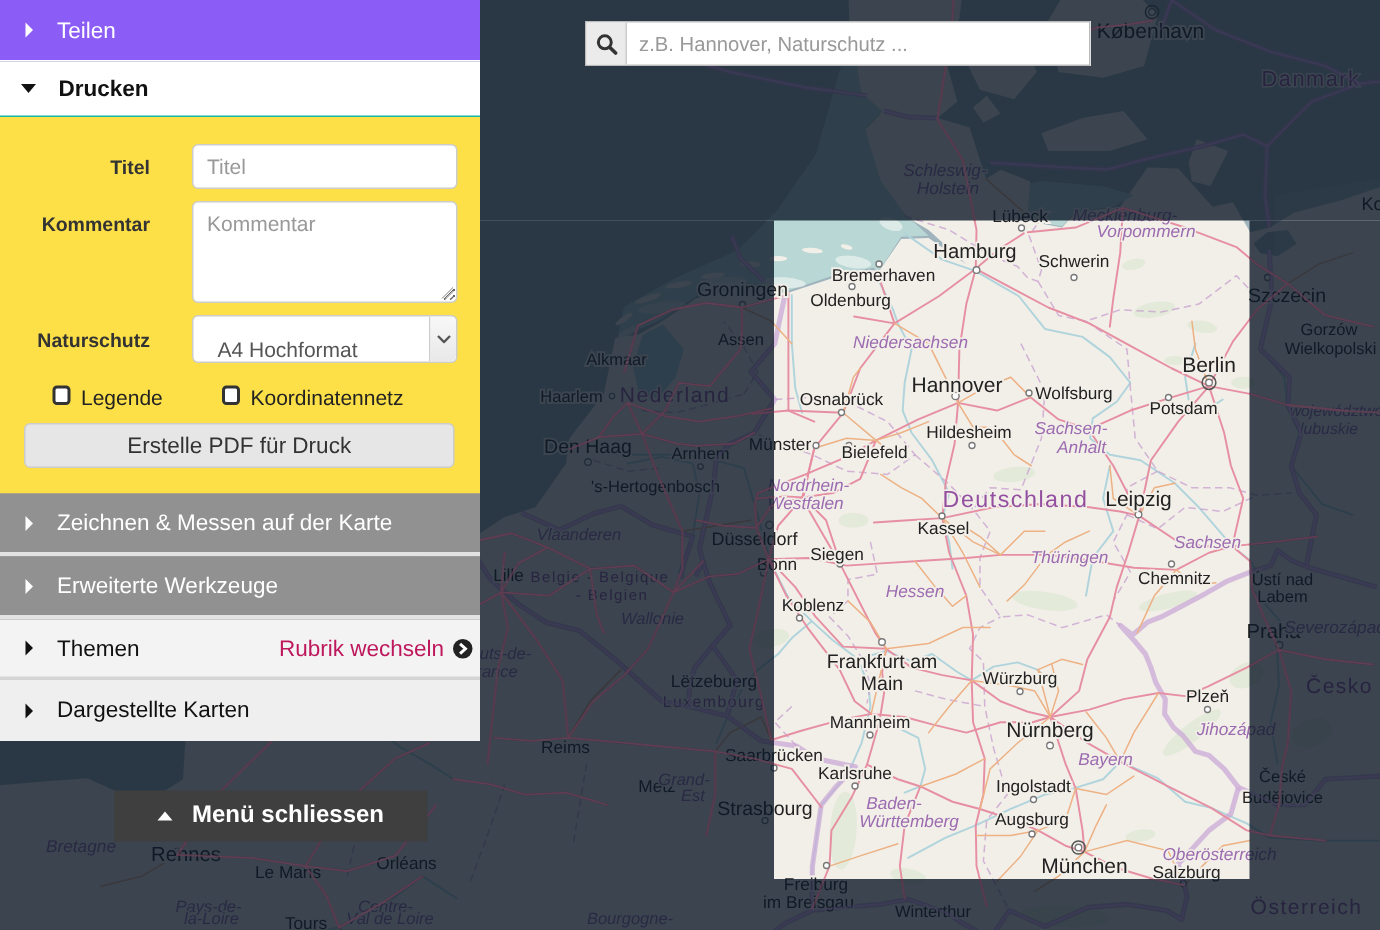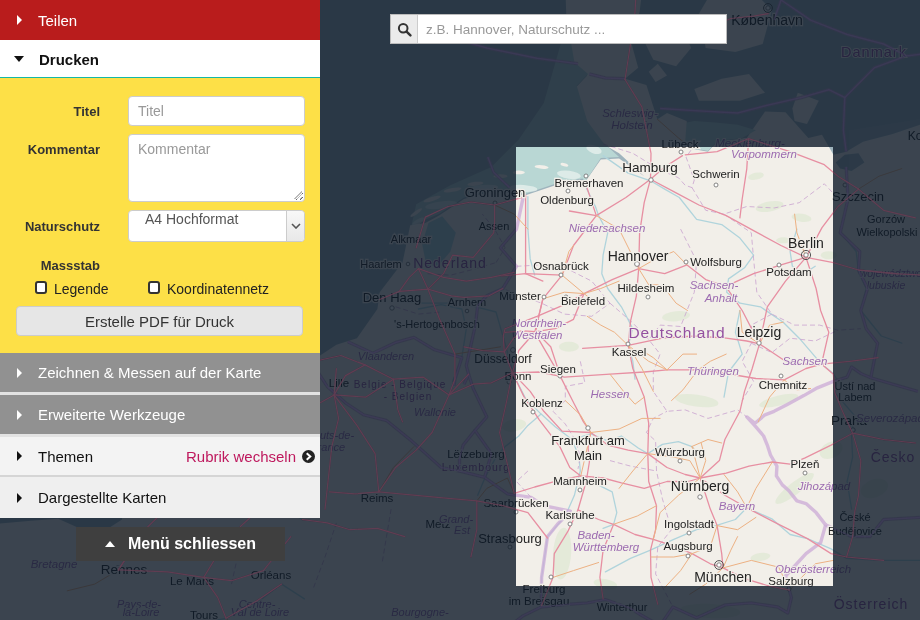--- a/index.html
+++ b/index.html
@@ -5,39 +5,39 @@
 html,body{width:920px;height:620px;overflow:hidden;font-family:"Liberation Sans",sans-serif}
 #stage{position:relative;width:920px;height:620px;overflow:hidden;background:#f2efe9}
 #map{position:absolute;left:0;top:0}
 .ov{position:absolute;background:rgba(13,25,40,0.80);pointer-events:none}
 #ov-t{left:0;top:0;width:920px;height:147px}
 #ov-l{left:0;top:147px;width:516px;height:439px}
 #ov-r{left:833px;top:147px;width:87px;height:439px}
 #ov-b{left:0;top:586px;width:920px;height:34px}
 
 #side{position:absolute;left:0;top:0;width:320px}
-.gbar{height:41px;background:#b91c1c;color:#fff;display:flex;align-items:center;font-size:15px;border-bottom:1px solid #fff}
+.gbar{height:41px;background:#8b5cf6;color:#fff;display:flex;align-items:center;font-size:15px;border-bottom:1px solid #fff}
 .gbar2{height:42px;background:#919191;color:#fff;display:flex;align-items:center;font-size:15px;border-bottom:3px solid #e2e2e2}
 .gbar .tri,.gbar2 .tri{width:0;height:0;border-left:5px solid #fff;border-top:5px solid transparent;border-bottom:5px solid transparent;margin-left:17px;margin-right:16px;flex:0 0 auto}
 
 
 #drucken{background:#fff}
 #dhead{height:37px;display:flex;align-items:center;font-size:15px;font-weight:bold;color:#111;border-bottom:1px solid #14b8a6}
 #dhead .tri{width:0;height:0;border-top:6px solid #111;border-left:5px solid transparent;border-right:5px solid transparent;margin-left:14px;margin-right:15px}
 #dbody{padding:18px 12px 17px 0;background:#fde047}
 .row{display:flex;margin-bottom:8px}
 .rowta{display:flex;margin-bottom:8px}
 .rowsel{display:flex;margin-bottom:7px}
 .lab{width:128px;text-align:right;padding-right:28px;font-size:13px;font-weight:bold;color:#333;padding-top:8px}
 .inp{flex:1}
 .tawrap{position:relative;width:177px}
 .tawrap .rs{position:absolute;right:3px;bottom:3px;width:8px;height:8px;background:linear-gradient(135deg,transparent 0 50%,#bbb 50% 57%,transparent 57% 68%,#bbb 68% 75%,transparent 75% 86%,#bbb 86% 93%,transparent 93%)}
 input.t{display:block;width:177px;height:30px;border:1px solid #ccc;border-radius:4px;font-size:14px;padding:0 9px;color:#555;font-family:"Liberation Sans",sans-serif}
 textarea.t{display:block;width:177px;height:68px;border:1px solid #ccc;border-radius:4px;font-size:14px;padding:6px 9px;color:#555;resize:vertical;font-family:"Liberation Sans",sans-serif}
-.sel{width:177px;height:32px;border:1px solid #ccc;border-radius:4px;background:#fff;display:flex;align-items:flex-start;position:relative;font-size:14px;color:#555}
+.sel{width:177px;height:32px;border:1px solid #ccc;border-radius:4px;background:#fff;display:flex;align-items:flex-end;position:relative;font-size:14px;color:#555}
 .sel span{padding-left:16px}
 .sel .arr{position:absolute;right:0;top:0;width:18px;height:30px;border-left:1px solid #ccc;background:linear-gradient(#f8f8f8,#e8e8e8);display:flex;align-items:center;justify-content:center;border-radius:0 4px 4px 0}
 .sel .arr svg{display:block}
 input::placeholder,textarea::placeholder{color:#999;opacity:1}
 #checks{display:flex;margin:7px 0 12px 35px;height:13px;font-size:14px;color:#222}
 #checks .cb{width:12px;height:12px;border:2px solid #333;border-radius:3px;background:#fff;margin-right:7px;box-sizing:border-box;width:12px;height:13px}
 #checks .c1{display:flex;width:113px}
 #checks .c2{display:flex}
 #pdfbtn{margin:0 16px 0 16px;width:287px;height:30px;background:#e6e6e6;border:1px solid #ccc;border-radius:4px;font-size:15px;font-weight:normal;color:#333;display:flex;align-items:center;justify-content:center}
 .ktri{width:0;height:0;border-left:5px solid #111;border-top:5px solid transparent;border-bottom:5px solid transparent;margin-left:17px;margin-right:16px;flex:0 0 auto}
@@ -539,21 +539,20 @@
                 <span>A4 Hochformat</span>
                 <div class="arr">
                   <svg width="10" height="6" viewBox="0 0 10 6">
                     <path d="M1 1 L5 5 L9 1" stroke="#555" stroke-width="1.6" fill="none"></path>
                   </svg>
                 </div>
               </div>
             </div>
           </div>
       <div class="row">
-            <div class="lab" style="padding-top:9px">Massstab</div>
           </div>
       <div id="checks">
         <div class="c1"><div class="cb"></div>Legende</div>
         <div class="c2"><div class="cb"></div>Koordinatennetz</div>
       </div>
       <div id="pdfbtn">Erstelle PDF für Druck</div>
     </div>
   </div>
   <div class="gbar2"><span class="tri"></span>Zeichnen &amp; Messen auf der Karte</div>
   <div class="gbar2"><span class="tri"></span>Erweiterte Werkzeuge</div>

